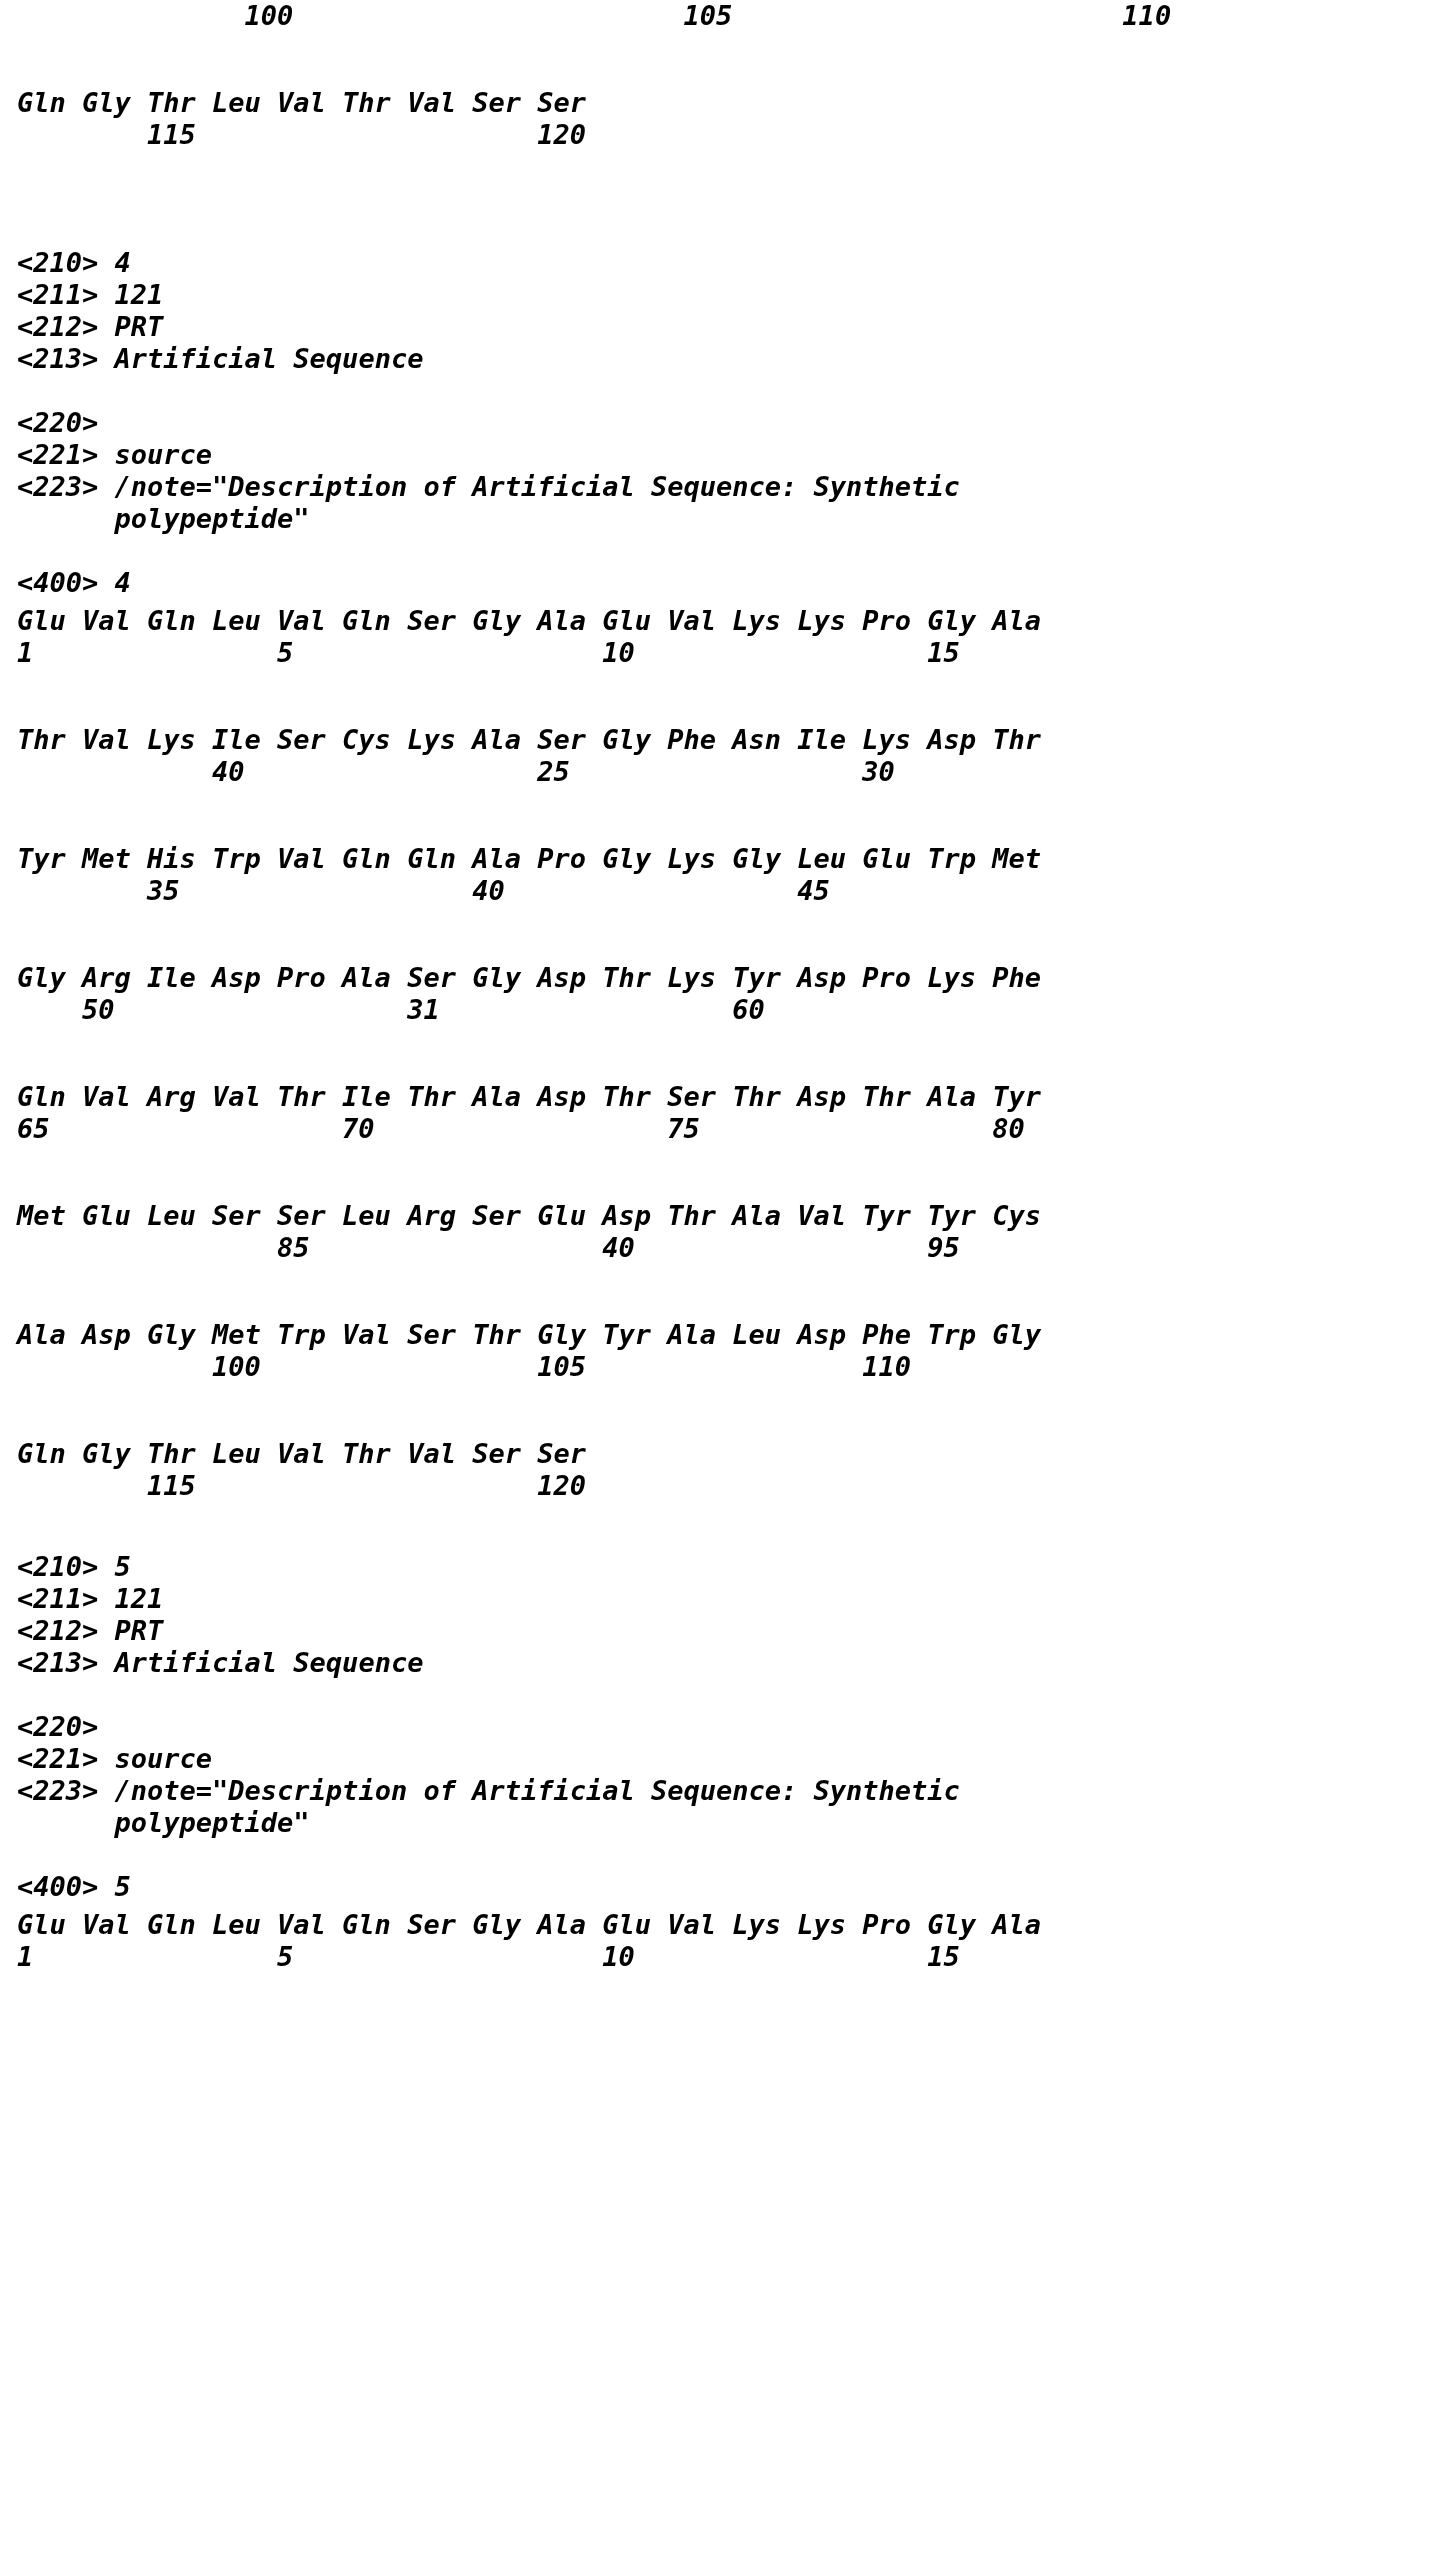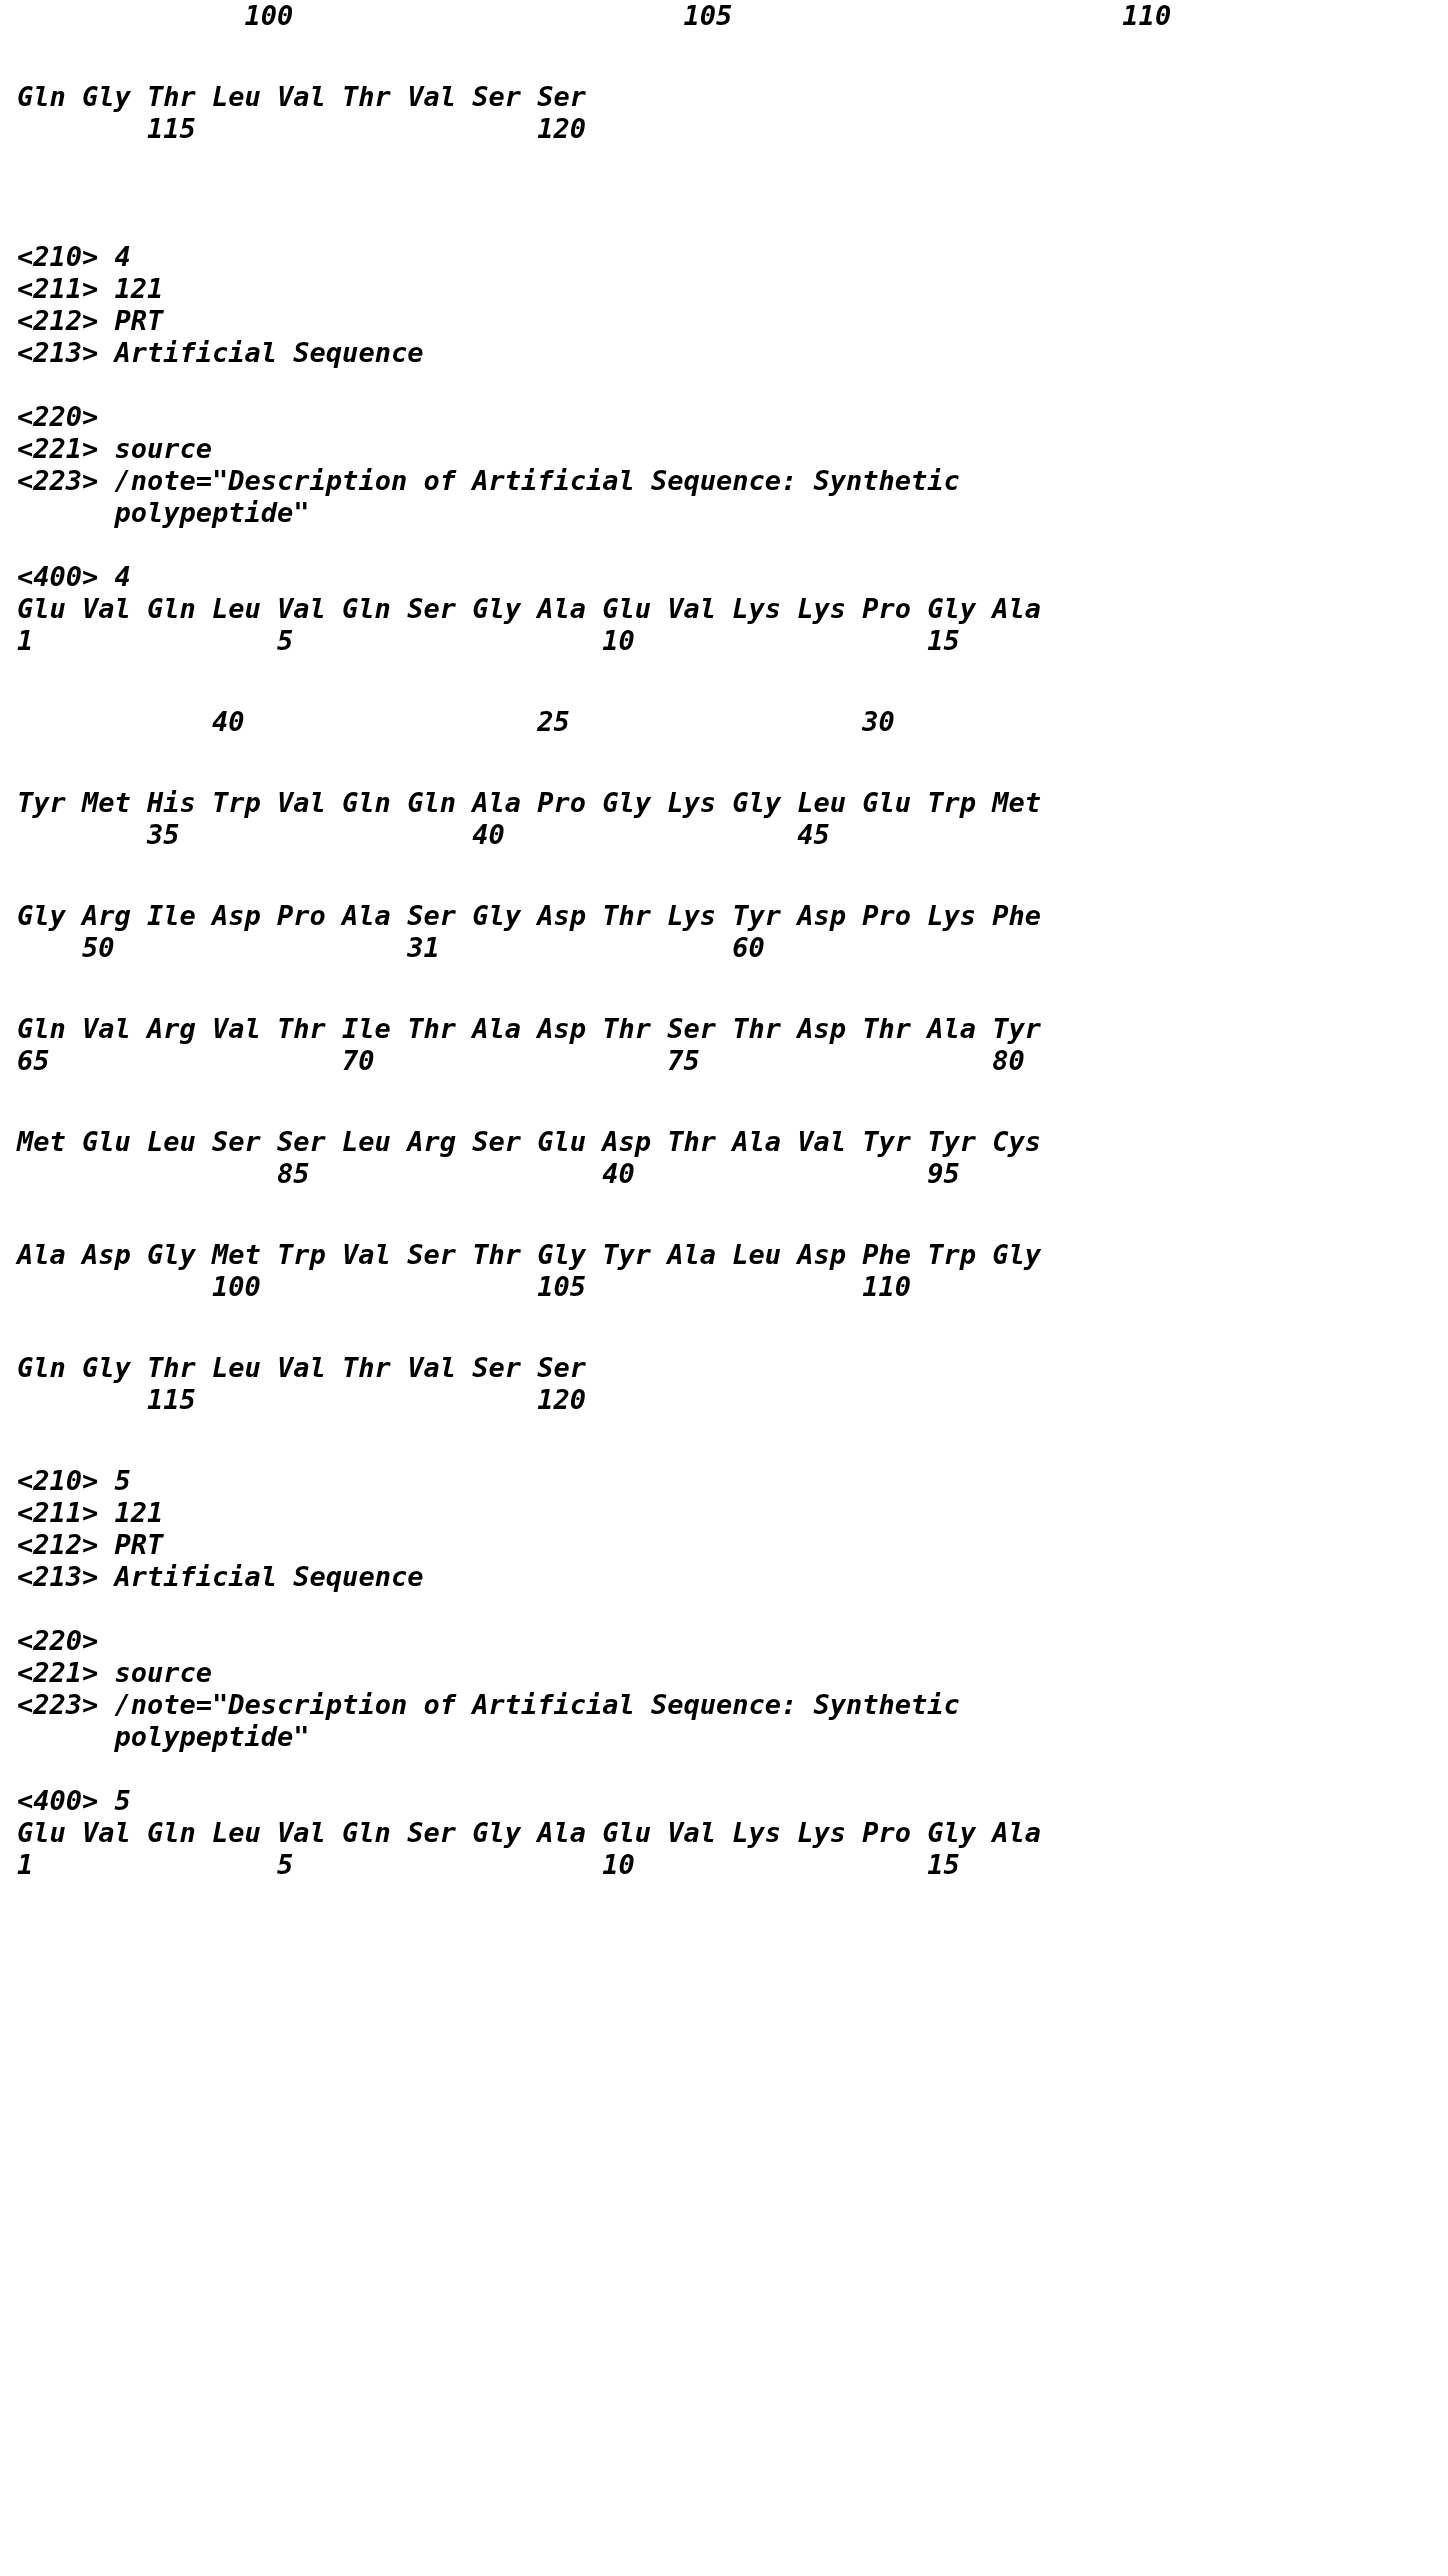--- a/index.html
+++ b/index.html
@@ -24,20 +24,21 @@
     padding-left: 17px;
     padding-top: 0px;
     font-style: italic;
   }
   .seqline {
     font-size: 27px;
     line-height: 32px;
     letter-spacing: 0px;
     white-space: pre;
     font-weight: bold;
+    margin-top: 6px;
   }
   .numline {
     font-size: 27px;
     line-height: 32px;
     white-space: pre;
     font-weight: bold;
   }
   .tagline {
     font-size: 27px;
     line-height: 32px;
@@ -88,20 +89,21 @@
 
       <div class="spacer-sm"></div>
 
       <div class="tagline"><span>&lt;400&gt;</span> <span>4</span></div>
 
       <div class="seqline">Glu Val Gln Leu Val Gln Ser Gly Ala Glu Val Lys Lys Pro Gly Ala</div>
       <div class="numline">1               5                   10                  15</div>
 
       <div class="spacer-md"></div>
 
+      <div class="seqline">Thr Val Lys Ile Ser Cys Lys Ala Ser Gly Phe Asn Ile Lys Asp Thr</div>
       <div class="numline">            40                  25                  30</div>
 
       <div class="spacer-md"></div>
 
       <div class="seqline">Tyr Met His Trp Val Gln Gln Ala Pro Gly Lys Gly Leu Glu Trp Met</div>
       <div class="numline">        35                  40                  45</div>
 
       <div class="spacer-md"></div>
 
       <div class="seqline">Gly Arg Ile Asp Pro Ala Ser Gly Asp Thr Lys Tyr Asp Pro Lys Phe</div>

